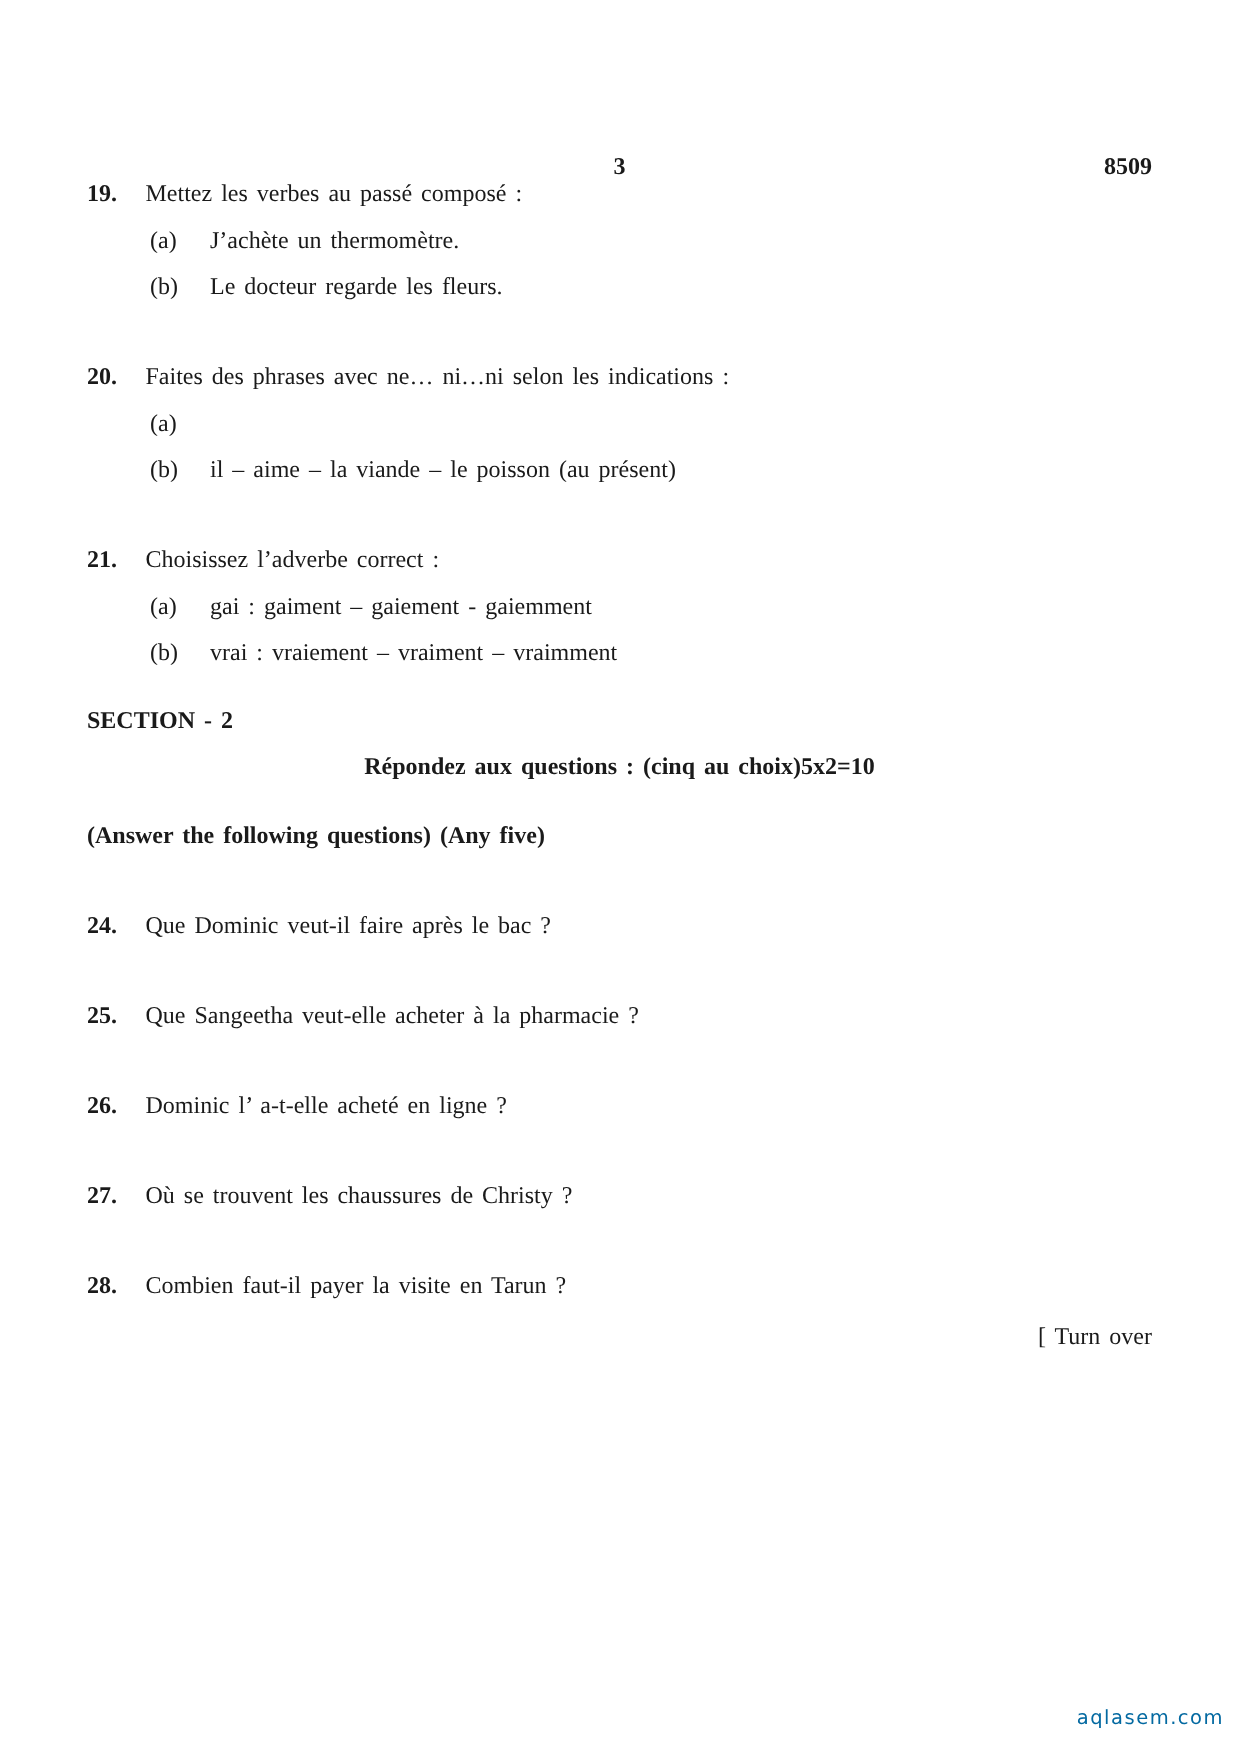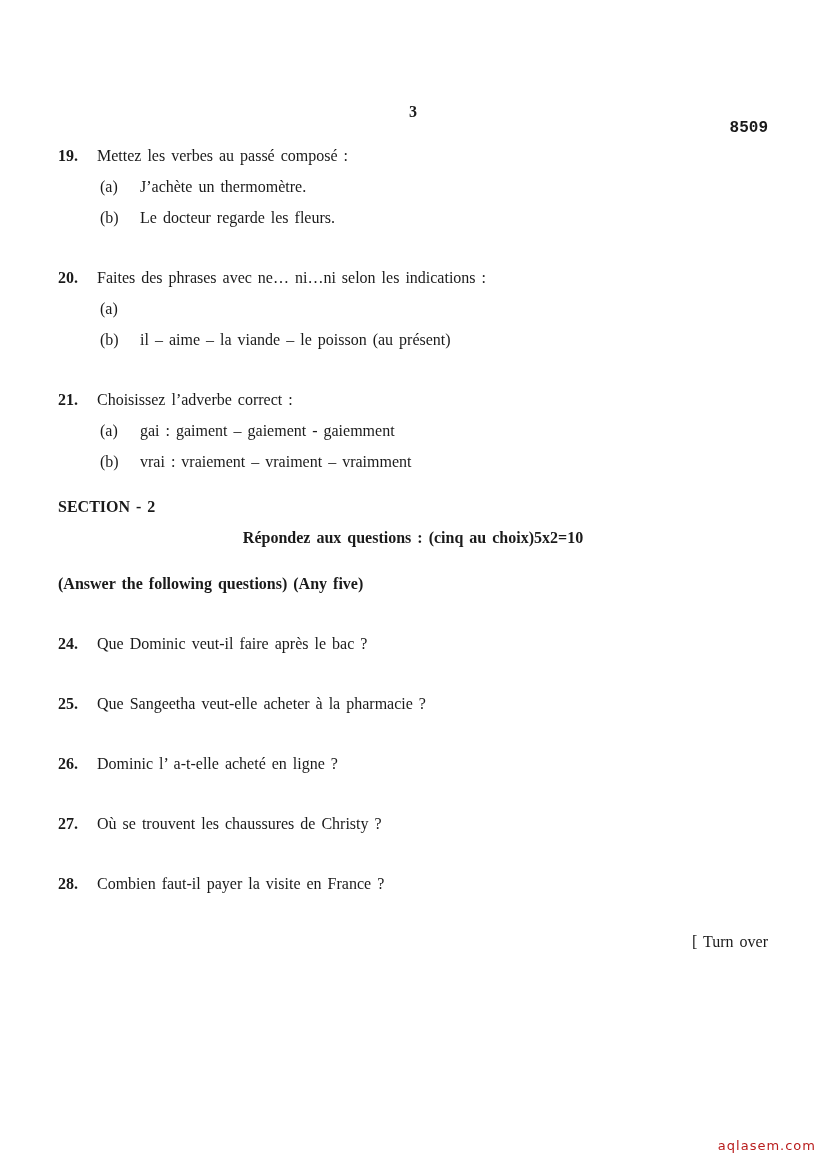--- a/index.html
+++ b/index.html
@@ -21,63 +21,62 @@
   }
   .page-header {
     position: relative;
     margin-top: 103px;
     text-align: center;
     font-weight: bold;
   }
   .paper-code {
     position: absolute;
     right: 0;
-    top: 16px;
+    top: 0;
     font-weight: bold;
-    font-family: Liberation Mono, monospace;
   }
   .question { display: flex; }
   .q-num {
     width: 39px;
     flex-shrink: 0;
     font-weight: bold;
   }
   .q-body { flex: 1; }
   .sub { display: flex; margin-top: 13px; padding-left: 3px; }
   .sub-label { width: 40px; flex-shrink: 0; }
-  .mt-first { margin-top: 26px; }
+  .mt-first { }
   .mt-block { margin-top: 42px; }
   .section-title {
     margin-top: 27px;
     text-align: left;
     font-weight: bold;
   }
   .instruction-row {
     margin-top: 13px;
     display: flex;
     justify-content: center;
     font-weight: bold;
   }
   .instruction-en {
     margin-top: 28px;
     font-weight: bold;
   }
   .mt-q22 { margin-top: 31px; }
   .turn-over {
-    margin-top: 40px;
+    margin-top: 16px;
     text-align: right;
   }
   .watermark {
     position: absolute;
     right: 10px;
     bottom: 14px;
     font-family: "DejaVu Sans", "Liberation Sans", sans-serif;
     font-size: 13px;
     letter-spacing: 1px;
-    color: #b91c1c;
+    color: #0369a1;
     text-decoration: none;
     word-spacing: 0;
   }
 </style>
 </head>
 <body>
 
 <div class="page">
 
   <div class="page-header">
@@ -163,21 +162,21 @@
   <div class="question mt-block">
     <span class="q-num">27.</span>
     <div class="q-body">
         <div class="q-text">Où se trouvent les chaussures de Christy ?</div>
       </div>
   </div>
 
   <div class="question mt-block">
     <span class="q-num">28.</span>
     <div class="q-body">
-        <div class="q-text">Combien faut-il payer la visite en France ?</div>
+        <div class="q-text">Combien faut-il payer la visite en Tarun ?</div>
       </div>
   </div>
 
   <div class="turn-over">[ Turn over</div>
 
   <a class="watermark" href="#">aqlasem.com</a>
 
 </div>
 
 </body></html>

